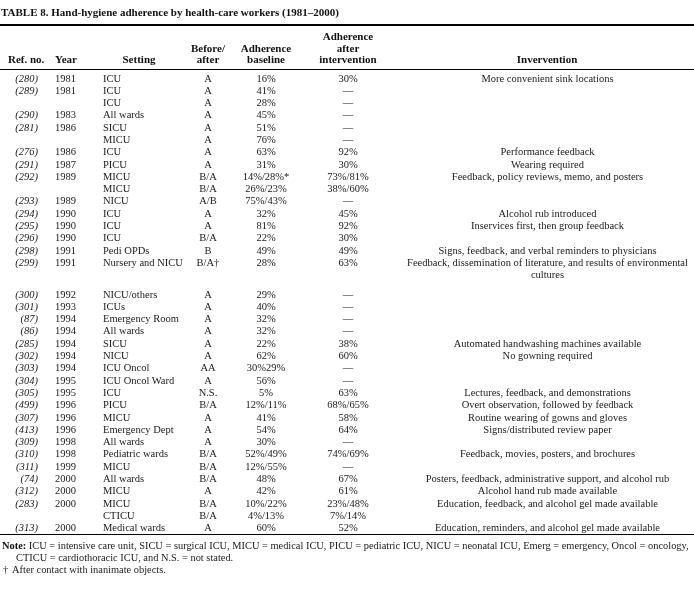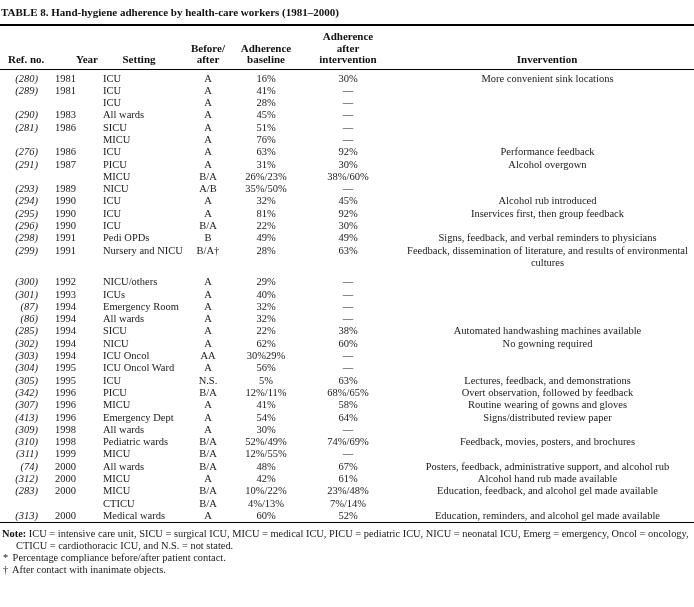--- a/index.html
+++ b/index.html
@@ -22,21 +22,21 @@
     font-size:11px; font-weight:bold; line-height:11.5px;
     vertical-align:bottom; padding:5px 0 3px 0; white-space:pre-line;
     border-bottom:1.5px solid #000; color:#111;
   }
   td {
     font-size:10.5px; line-height:12.3px; padding:0; vertical-align:top;
     color:#1a1a1a;
   }
   tbody tr:first-child td { padding-top:3px; }
   th.c-ref  { text-align:left;  padding-left:8px; }
-  th.c-year { text-align:right;  padding-left:9px; }
+  th.c-year { text-align:left;  padding-left:9px; }
   th.c-setting, th.c-ba, th.c-base, th.c-after, th.c-int { text-align:center; }
   td.c-ref  { text-align:right; padding-right:8px; font-style:italic; }
   td.c-year { text-align:left;  padding-left:9px; }
   td.c-setting { text-align:left; padding-left:5px; white-space:nowrap; }
   td.c-ba, td.c-base, td.c-after { text-align:center; }
   td.c-int { text-align:center; padding-left:1px; }
   tr.row-tall td { padding-bottom:7px; }
   .notes { font-size:10.4px; line-height:12px; padding:5px 2px 0 2px; color:#1a1a1a; }
   .note  { margin:0; padding-left:14px; text-indent:-14px; }
   .note b { color:#111; }
@@ -139,37 +139,46 @@
           <td class="c-after">92%</td>
           <td class="c-int">Performance feedback</td>
         </tr>
         <tr>
           <td class="c-ref">(291)</td>
           <td class="c-year">1987</td>
           <td class="c-setting">PICU</td>
           <td class="c-ba">A</td>
           <td class="c-base">31%</td>
           <td class="c-after">30%</td>
-          <td class="c-int">Alcohol overgown</td>
+          <td class="c-int">Wearing required</td>
+        </tr>
+        <tr>
+          <td class="c-ref">(292)</td>
+          <td class="c-year">1989</td>
+          <td class="c-setting">MICU</td>
+          <td class="c-ba">B/A</td>
+          <td class="c-base">14%/28%*</td>
+          <td class="c-after">73%/81%</td>
+          <td class="c-int">Feedback, policy reviews, memo, and posters</td>
         </tr>
         <tr>
           <td class="c-ref"></td>
           <td class="c-year"></td>
           <td class="c-setting">MICU</td>
           <td class="c-ba">B/A</td>
           <td class="c-base">26%/23%</td>
           <td class="c-after">38%/60%</td>
           <td class="c-int"></td>
         </tr>
         <tr>
           <td class="c-ref">(293)</td>
           <td class="c-year">1989</td>
           <td class="c-setting">NICU</td>
           <td class="c-ba">A/B</td>
-          <td class="c-base">35%/50%</td>
+          <td class="c-base">75%/43%</td>
           <td class="c-after">—</td>
           <td class="c-int"></td>
         </tr>
         <tr>
           <td class="c-ref">(294)</td>
           <td class="c-year">1990</td>
           <td class="c-setting">ICU</td>
           <td class="c-ba">A</td>
           <td class="c-base">32%</td>
           <td class="c-after">45%</td>
@@ -286,21 +295,21 @@
         <tr>
           <td class="c-ref">(305)</td>
           <td class="c-year">1995</td>
           <td class="c-setting">ICU</td>
           <td class="c-ba">N.S.</td>
           <td class="c-base">5%</td>
           <td class="c-after">63%</td>
           <td class="c-int">Lectures, feedback, and demonstrations</td>
         </tr>
         <tr>
-          <td class="c-ref">(342)</td>
+          <td class="c-ref">(499)</td>
           <td class="c-year">1996</td>
           <td class="c-setting">PICU</td>
           <td class="c-ba">B/A</td>
           <td class="c-base">12%/11%</td>
           <td class="c-after">68%/65%</td>
           <td class="c-int">Overt observation, followed by feedback</td>
         </tr>
         <tr>
           <td class="c-ref">(307)</td>
           <td class="c-year">1996</td>
@@ -389,16 +398,15 @@
           <td class="c-ba">A</td>
           <td class="c-base">60%</td>
           <td class="c-after">52%</td>
           <td class="c-int">Education, reminders, and alcohol gel made available</td>
         </tr>
       </tbody>
   </table>
 
   <div class="notes">
     <p class="note"><b>Note:</b> <span>ICU = intensive care unit, SICU = surgical ICU, MICU = medical ICU, PICU = pediatric ICU, NICU = neonatal ICU, Emerg = emergency, Oncol = oncology, CTICU = cardiothoracic ICU, and N.S. = not stated.</span></p>
-    <p class="fn"><span class="fn-sym">*</span> <span>Percentage compliance before/after patient contact.</span></p>
     <p class="fn"><span class="fn-sym">†</span> <span>After contact with inanimate objects.</span></p>
   </div>
 </div>
 
 </body></html>

